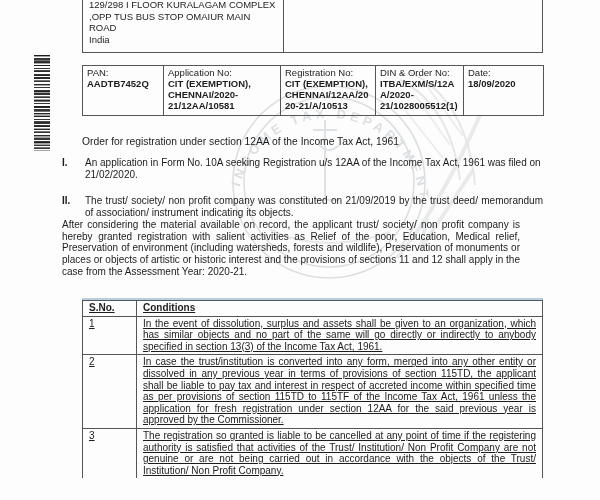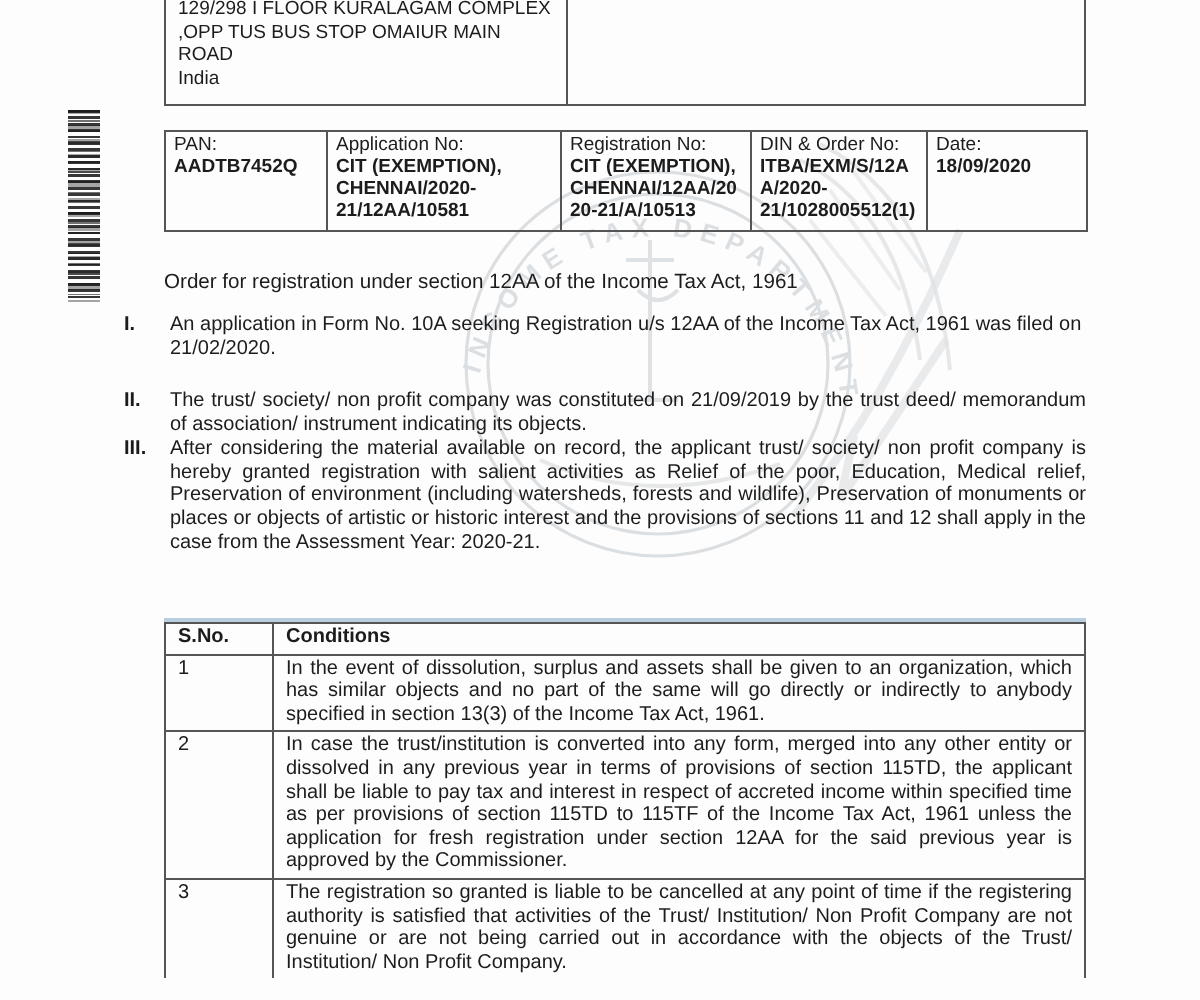--- a/index.html
+++ b/index.html
@@ -42,21 +42,21 @@
   }
   
   .item{position:absolute;left:62px;width:481px;display:flex;}
   .item .numeral{width:23px;font-weight:bold;font-size:10px;line-height:11.7px;flex:none;}
   .item .itext{width:458px;font-size:10px;line-height:11.7px;}
   .just{text-align:justify;}
   #item-1{top:157px;}
   #item-2{top:195px;}
   #item-3{top:219px;}
   
-  .cond-wrap{position:absolute;left:82px;top:309px;width:462px;height:180px;overflow:hidden;}
+  .cond-wrap{position:absolute;left:82px;top:298px;width:462px;height:180px;overflow:hidden;text-decoration:underline;}
   .cond-blue{height:2px;background:#b9cede;width:461px;}
   .cond-table{width:461px;border-collapse:collapse;table-layout:fixed;}
   .cond-table td,.cond-table th{
     border:1px solid #555;vertical-align:top;padding:1px 6px 2px 6px;
     font-size:10px;line-height:11.6px;
   }
   .cond-table th{text-align:left;font-weight:bold;padding-top:1px;padding-bottom:2px;}
   .col-sno{width:54px;}
   .cond-text{text-align:justify;}
   b{font-weight:normal;}
@@ -136,21 +136,20 @@
 
   <div class="item" id="item-1">
     <div class="numeral">I.</div>
     <div class="itext"><span>An application in Form No. 10A seeking Registration u/s 12AA of the Income Tax Act, 1961 was filed on </span><b>21/02/2020</b><span>.</span></div>
   </div>
   <div class="item" id="item-2">
     <div class="numeral">II.</div>
     <div class="itext just"><span>The trust/ society/ non profit company was constituted on </span><b>21/09/2019</b><span> by the trust deed/ memorandum of association/ instrument indicating its objects.</span></div>
   </div>
   <div class="item" id="item-3">
-    <div class="numeral">III.</div>
     <div class="itext just"><span>After considering the material available on record, the applicant trust/ society/ non profit company is hereby granted registration with salient activities as </span><b>Relief of the poor, Education, Medical relief, Preservation of environment (including watersheds, forests and wildlife), Preservation of monuments or places or objects of artistic or historic interest</b><span> and the provisions of sections 11 and 12 shall apply in the case from the </span><b>Assessment Year: 2020-21</b><span>.</span></div>
   </div>
 
   <div class="cond-wrap">
     <div class="cond-blue"></div>
     <table class="cond-table">
       <colgroup>
           <col class="col-sno">
           <col>
         </colgroup>

